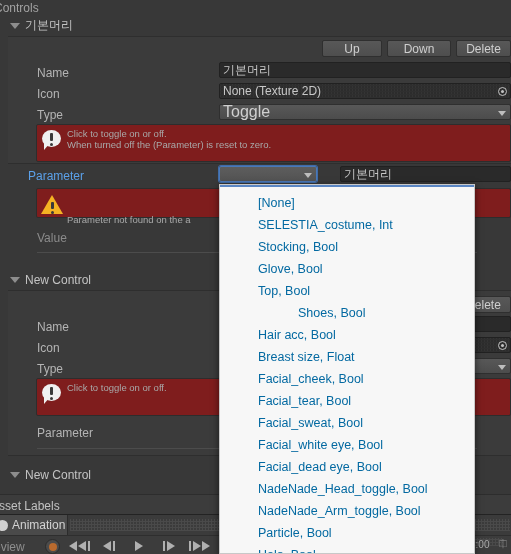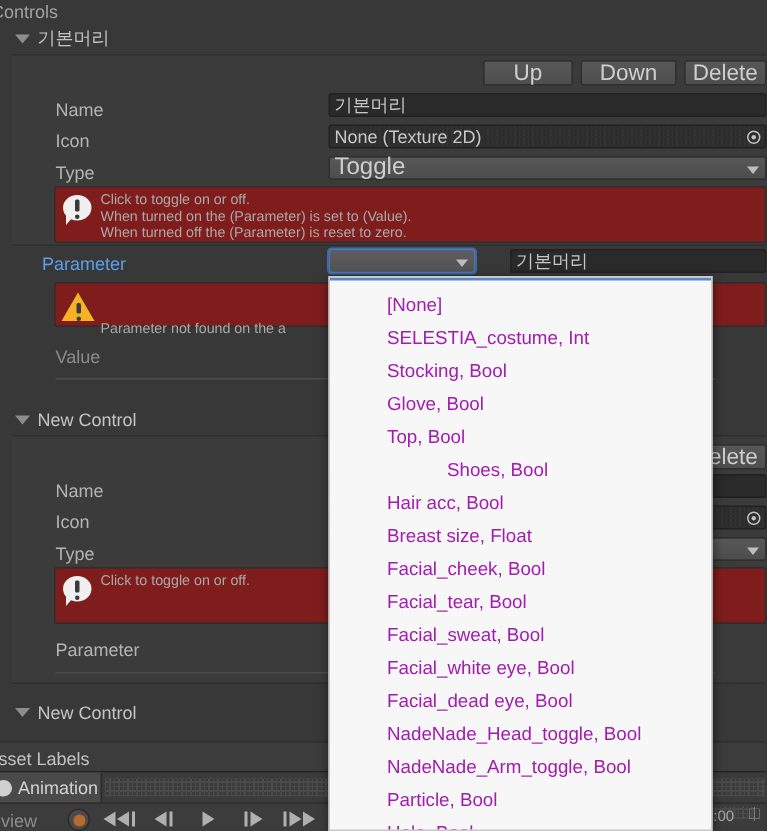--- a/index.html
+++ b/index.html
@@ -27,21 +27,21 @@
   .foldout .txt { color: #c4c4c4; font-size: 12px; white-space: nowrap; }
 
   .card { position: absolute; background: #3b3b3b; border-top: 1px solid #2e2e2e;
           border-bottom: 1px solid #2e2e2e; }
 
   
   .btn {
     position: absolute; height: 17px;
     background: linear-gradient(#585858, #4e4e4e);
     border: 1px solid #2f2f2f; border-radius: 2px;
-    color: #cfcfcf; font-size: 15px;
+    color: #cfcfcf; font-size: 12px;
     display: flex; align-items: center; justify-content: center;
     white-space: nowrap;
   }
 
   
   .row-label { position: absolute; color: #b4b4b4; font-size: 12px; white-space: nowrap; }
   .row-label.blue { color: #5ba0e8; }
   .row-label.dim { color: #8b8b8b; }
 
   .field {
@@ -165,21 +165,21 @@
                       repeating-linear-gradient(0deg,#4a4a4a 0 1px, transparent 1px 3px);
   }
 
   
   .popup {
     position: absolute; left: 219px; top: 184px; width: 256px; height: 370px;
     background: #f7f7f7; border: 1px solid #c8c8c8;
     box-shadow: 0 2px 7px rgba(0,0,0,.55); overflow: hidden; z-index: 50;
   }
   .popup .item {
-    position: absolute; left: 38px; color: #a21caf; font-size: 12.5px;
+    position: absolute; left: 38px; color: #0369a1; font-size: 12.5px;
     white-space: nowrap; height: 22px; line-height: 22px;
   }
   .popup .topline { position: absolute; left:0; top:0; width: 256px; height:2px; background:#5a86c4;}
 </style>
 </head>
 <body>
 
 <div id="root">
 
   <div class="inspector">
@@ -219,21 +219,20 @@
 
     <div class="helpbox" style="left:36px; top:124px; width:475px; height:38px;">
       <span class="help-icon">
         <span class="tail"></span>
           <span class="bub"></span>
         <span class="bang"></span>
           <span class="dot"></span>
       </span>
       <span class="txtwrap">
         <div class="line">Click to toggle on or off.</div>
-        <div class="line">When turned on the (Parameter) is set to (Value).</div>
         <div class="line">When turned off the (Parameter) is reset to zero.</div>
       </span>
     </div>
 
     <div class="row-label blue" style="left:28px; top:169px;">Parameter</div>
     <div class="popupfield focused" style="left:219px; top:166px; width:98px;">
       <span></span>
       <span class="caret"></span>
     </div>
     <div class="field" style="left:340px; top:166px; width:171px;">기본머리</div>

